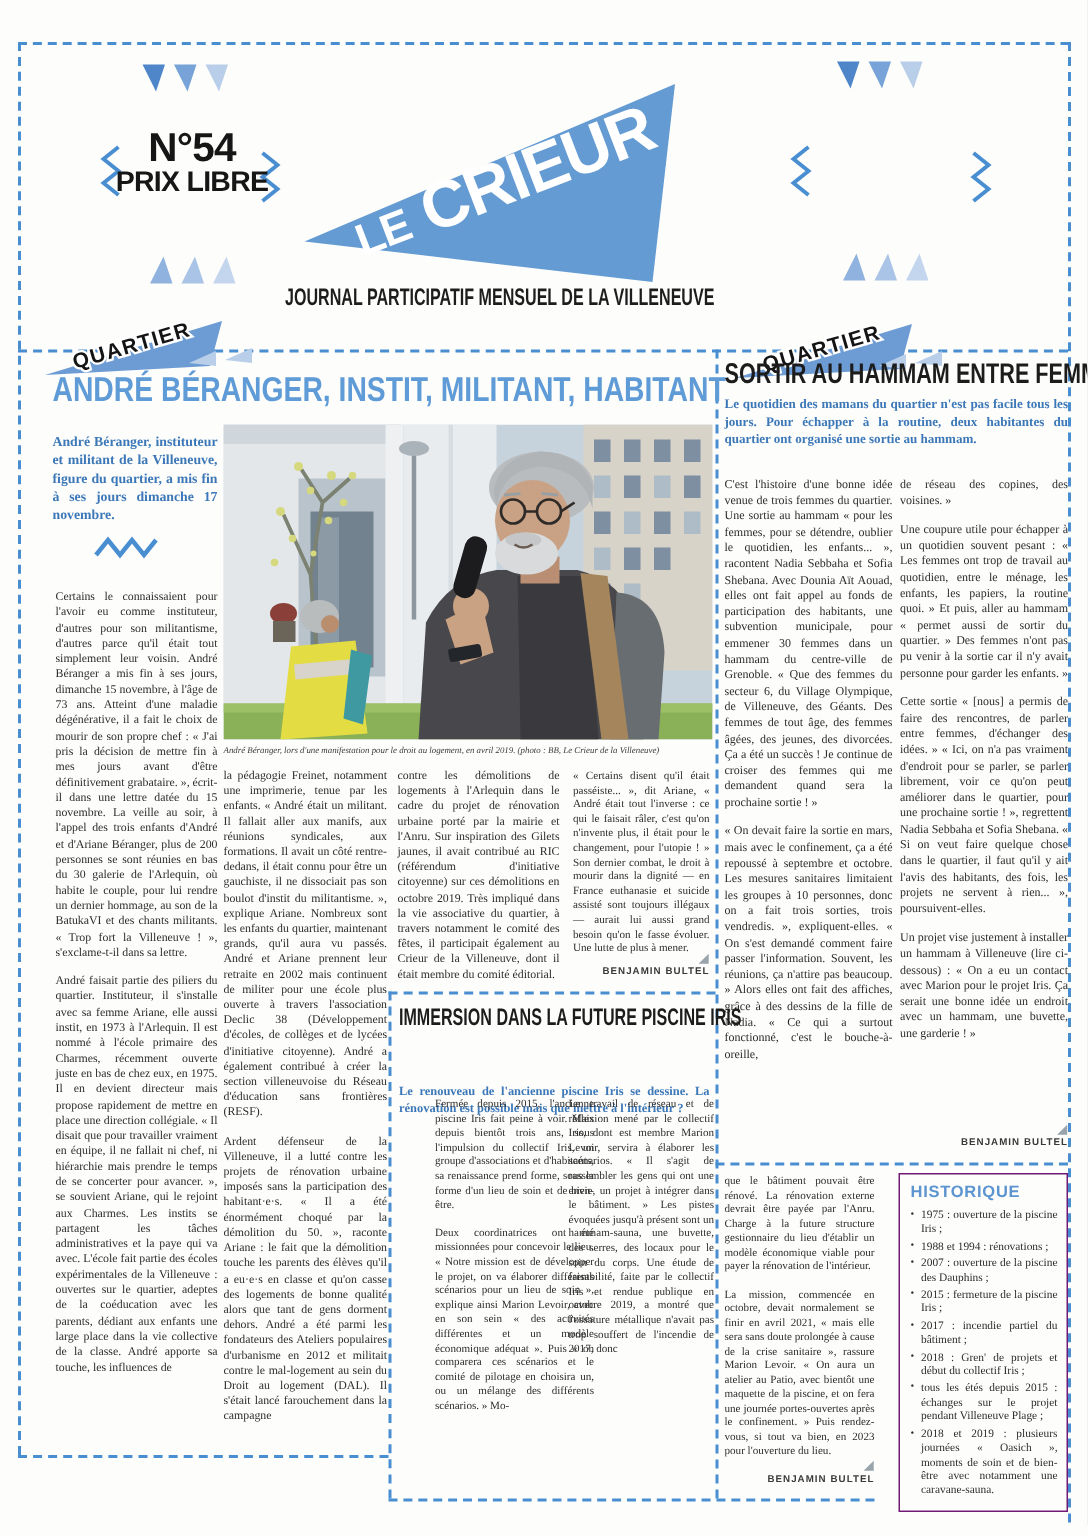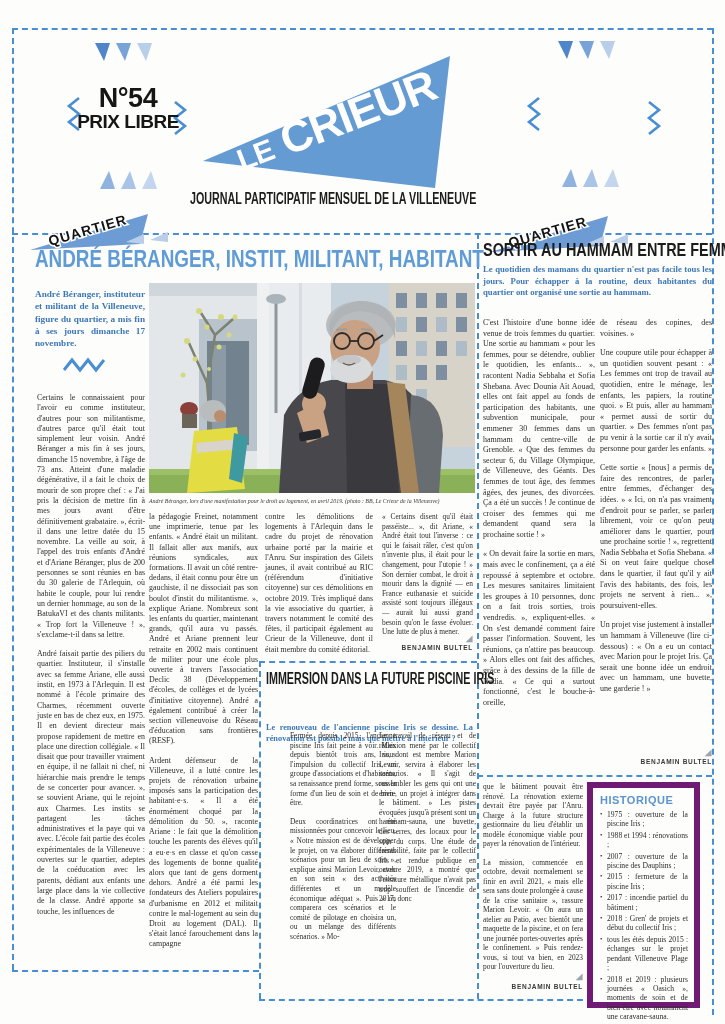--- a/index.html
+++ b/index.html
@@ -15,21 +15,21 @@
   .headline{font-family:"Liberation Sans",sans-serif;font-weight:bold;white-space:nowrap;
             transform-origin:0 0;}
   .lede{font-family:"Liberation Serif",serif;font-weight:bold;color:#3c78b8;text-align:justify;}
   .bodycol{font-family:"Liberation Serif",serif;color:#2d2d2d;text-align:justify;}
   .bodycol .para{margin:0 0 9px 0;}
   .byline{font-family:"Liberation Sans",sans-serif;font-size:6.5px;letter-spacing:.7px;
           color:#3a3a3a;text-align:right;font-weight:bold;}
   .byline .tri{color:#9aa4ad;font-size:8px;display:block;line-height:6px;margin-bottom:2px;}
   .caption{font-family:"Liberation Serif",serif;font-style:italic;font-size:5.9px;color:#3a3a3a;
            white-space:nowrap;}
-  .hist-box{border:6px solid #701a75;background:#fdfdfb;padding:6px 6px 4px 7px;box-sizing:border-box;}
+  .hist-box{border:1px solid #701a75;background:#fdfdfb;padding:6px 6px 4px 7px;box-sizing:border-box;margin-left:12px;}
   .hist-title{font-family:"Liberation Sans",sans-serif;font-weight:bold;color:#5b94cf;
               font-size:11px;letter-spacing:.5px;margin-bottom:4px;}
   .hist-list{margin:0;padding:0;list-style:none;}
   .hist-list li{font-size:7.6px;line-height:9.4px;color:#2d2d2d;text-align:justify;
                 padding-left:7px;position:relative;margin-bottom:2px;}
   .hist-list li:before{content:"•";position:absolute;left:0;top:0;color:#2d2d2d;font-size:7px;}
 </style>
 </head>
 <body>
 

